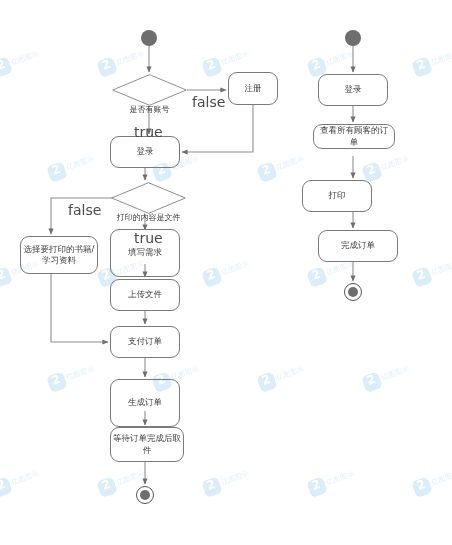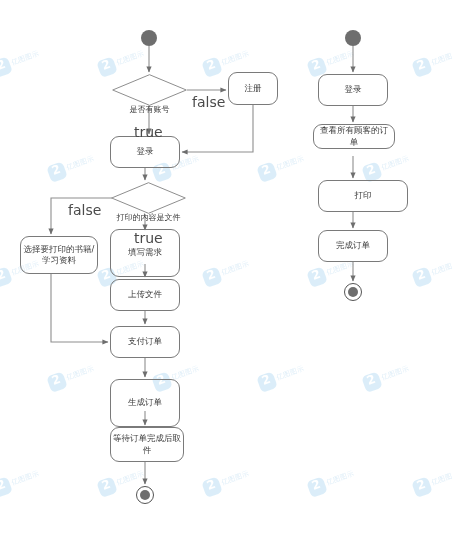--- a/index.html
+++ b/index.html
@@ -315,24 +315,24 @@
         <span>等待订单完成后取件</span>
       </div>
       <div class="final-node" style="left: 136px; top: 486px;"></div>
       <div class="initial-node" style="left: 345px; top: 30px;"></div>
       <div class="node" style="left: 318px; top: 74px; width: 70px; height: 32px;">
         <span>登录</span>
       </div>
       <div class="node" style="left: 313px; top: 124px; width: 82px; height: 25px;">
         <span>查看所有顾客的订单</span>
       </div>
-      <div class="node" style="left: 318px; top: 180px; width: 90px; height: 32px;">
+      <div class="node" style="left: 302px; top: 180px; width: 70px; height: 32px;">
         <span>打印</span>
       </div>
-      <div class="node" style="left: 318px; top: 230px; width: 70px; height: 32px;">
+      <div class="node" style="left: 318px; top: 230px; width: 80px; height: 32px;">
         <span>完成订单</span>
       </div>
       <div class="final-node" style="left: 344px; top: 283px;"></div>
     </div>
   <div id="edge-labels-host">
       <div class="edge-label" style="left: 192px; top: 82px;">false</div>
       <div class="edge-label" style="left: 134px; top: 112px;">true</div>
       <div class="edge-label" style="left: 68px; top: 190px;">false</div>
       <div class="edge-label" style="left: 134px; top: 218px;">true</div>
     </div>

